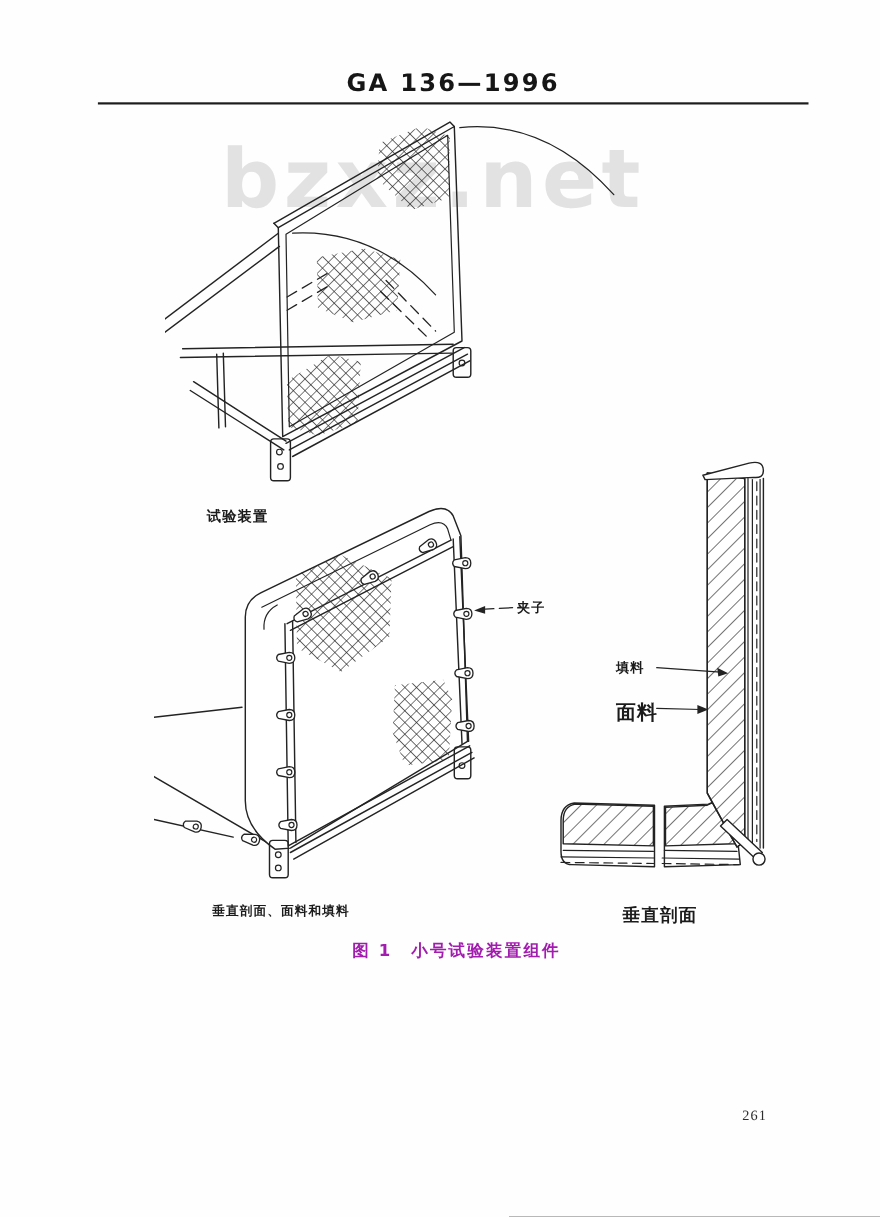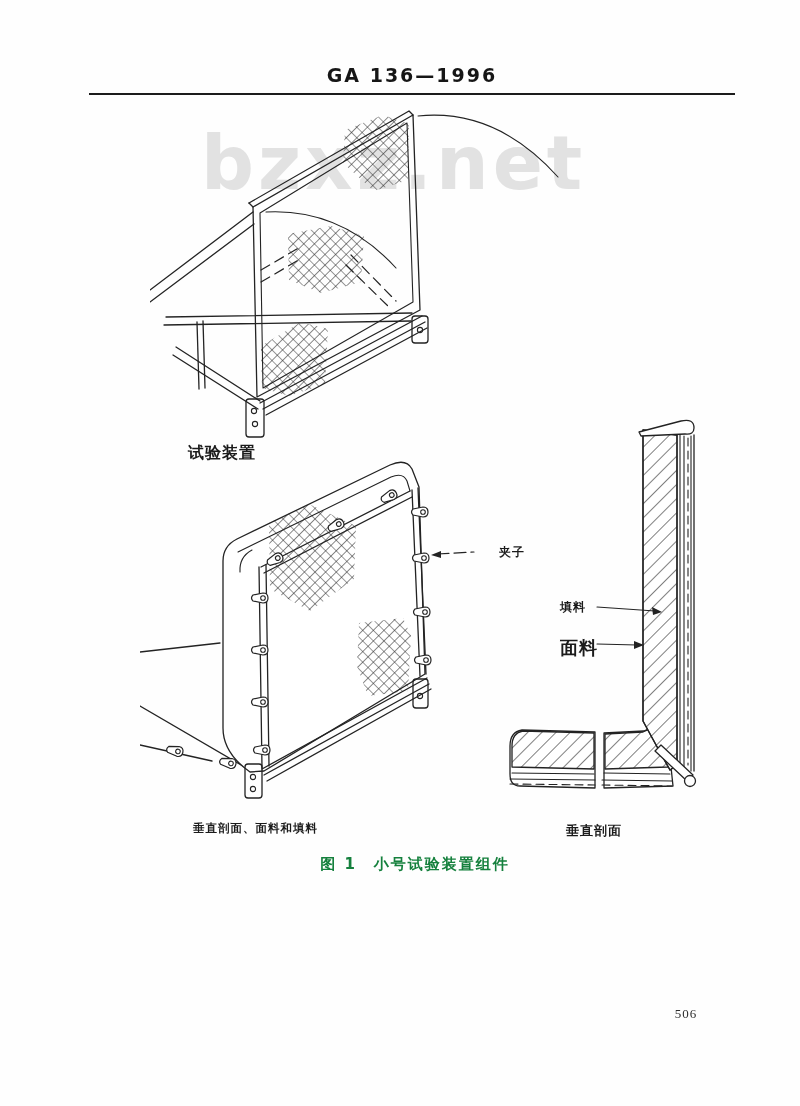--- a/index.html
+++ b/index.html
@@ -3,44 +3,44 @@
 <meta charset="utf-8">
 <style>
   html,body{margin:0;padding:0;background:#888;}
   .page{
     position:relative;width:800px;height:1106px;margin:0 auto;
     background:#fefefe;overflow:hidden;
     font-family:"DejaVu Sans","Liberation Sans",sans-serif;color:#1a1a1a;
   }
   .header-title{
     position:absolute;left:24px;top:64px;width:776px;text-align:center;
-    font-size:19px;font-weight:bold;letter-spacing:2px;color:#161616;
+    font-size:22px;font-weight:bold;letter-spacing:2px;color:#161616;
   }
   .header-rule{
     position:absolute;left:89px;top:93px;width:646px;height:2px;background:#1c1c1c;
   }
   .watermark{
     position:absolute;left:201px;top:120px;z-index:0;
     font-size:74px;font-weight:bold;letter-spacing:4px;color:#e2e2e2;
     user-select:none;white-space:nowrap;
   }
   svg.fig{position:absolute;z-index:1;}
   .lbl{
     position:absolute;z-index:2;font-weight:bold;color:#1b1b1b;
     white-space:nowrap;letter-spacing:1px;
   }
-  .lbl-apparatus{left:188px;top:443px;font-size:16px;}
-  .lbl-clamp{left:499px;top:544px;font-size:12px;text-align:right;}
+  .lbl-apparatus{left:188px;top:461px;font-size:13px;}
+  .lbl-clamp{left:470px;top:544px;font-size:12px;text-align:right;}
   .lbl-filling{left:560px;top:599px;font-size:12px;text-align:center;}
   .lbl-fabric{left:560px;top:636px;font-size:18px;}
   .lbl-assembly{left:193px;top:821px;font-size:11.5px;}
-  .lbl-section{left:566px;top:822px;font-size:13px;}
+  .lbl-section{left:566px;top:822px;font-size:16px;}
   .fig-caption{
     position:absolute;left:30px;top:855px;width:770px;text-align:center;z-index:2;
-    font-size:15px;font-weight:bold;letter-spacing:2px;color:#15803d;
+    font-size:15px;font-weight:bold;letter-spacing:2px;color:#a21caf;
   }
   .page-number{
     position:absolute;left:662px;top:1006px;width:48px;text-align:center;z-index:2;
     font-family:"Liberation Serif","DejaVu Serif",serif;font-size:13px;color:#2d2d2d;letter-spacing:1px;
   }
 </style>
 </head>
 <body>
 
 <div class="page">
@@ -208,15 +208,15 @@
   </svg>
 
   <div class="lbl lbl-apparatus">试验装置</div>
   <div class="lbl lbl-clamp">夹子</div>
   <div class="lbl lbl-filling">填料</div>
   <div class="lbl lbl-fabric">面料</div>
   <div class="lbl lbl-assembly">垂直剖面、面料和填料</div>
   <div class="lbl lbl-section">垂直剖面</div>
 
   <div class="fig-caption">图 1　小号试验装置组件</div>
-  <div class="page-number">506</div>
+  <div class="page-number">261</div>
 
 </div>
 
 </body></html>

